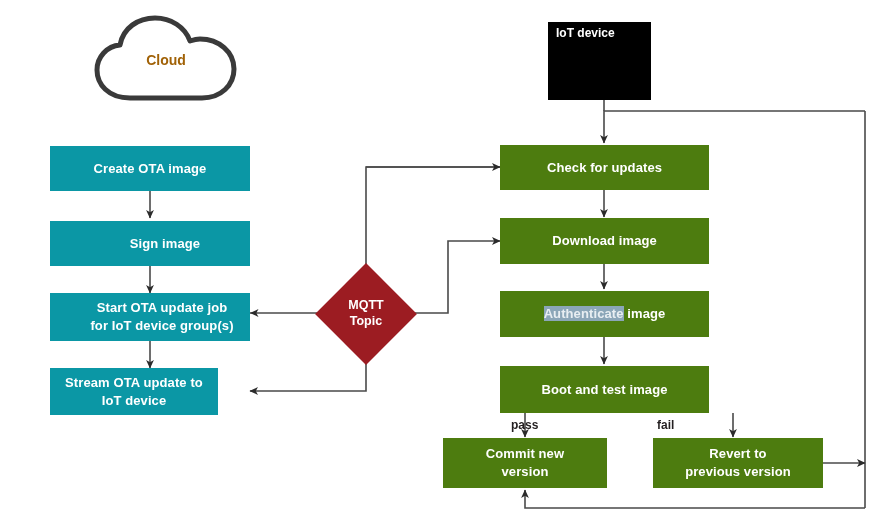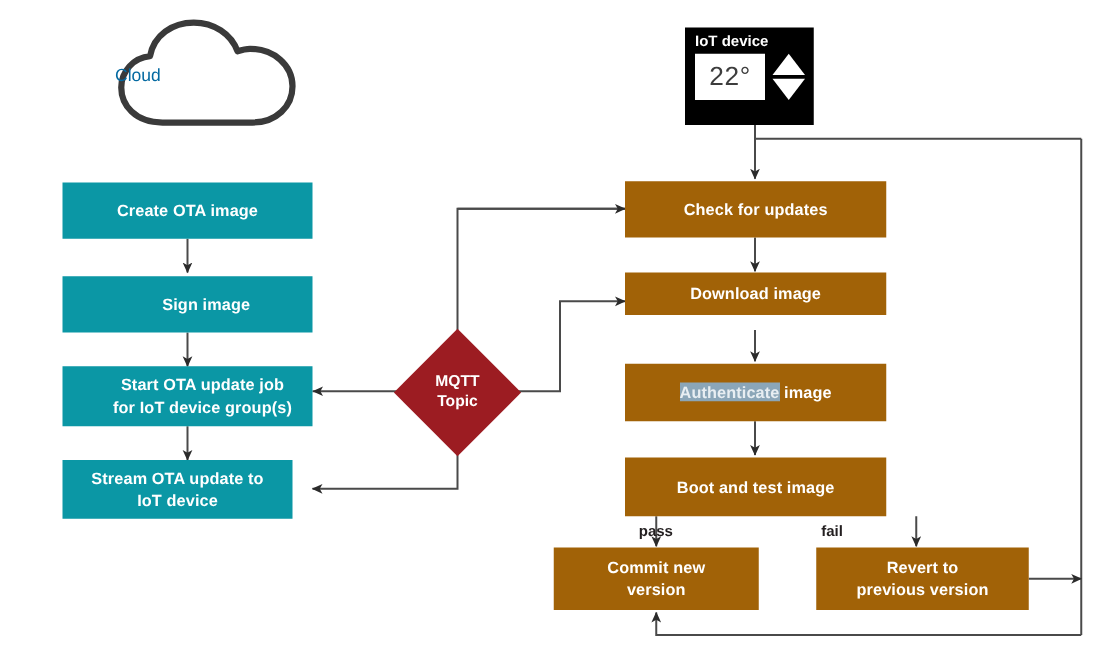--- a/index.html
+++ b/index.html
@@ -32,21 +32,21 @@
     align-items: center;
     justify-content: center;
     text-align: center;
     color: #ffffff;
     font-weight: bold;
     font-size: 13px;
     line-height: 1.35;
     letter-spacing: 0.1px;
   }
   .node-cloudside { background: #0b97a5; }
-  .node-deviceside { background: #a16207; }
+  .node-deviceside { background: #4d7c0f; }
 
   .diamond {
     position: absolute;
     display: flex;
     align-items: center;
     justify-content: center;
   }
   .diamond .dshape {
     position: absolute;
     left: 0; top: 0;
@@ -63,23 +63,23 @@
     line-height: 1.25;
     text-align: center;
   }
 
   .cloud-wrap {
     position: absolute;
   }
   .cloud-label {
     position: absolute;
     width: 100%;
-    text-align: left;
-    color: #0369a1;
-    font-weight: normal;
+    text-align: center;
+    color: #a16207;
+    font-weight: bold;
     font-size: 14px;
   }
 
   .device {
     position: absolute;
     background: #000000;
     box-sizing: border-box;
     padding: 5px 7px 7px 8px;
   }
   .device-title {
@@ -190,54 +190,47 @@
     <svg width="148" height="92" viewBox="0 0 148 92" xmlns="http://www.w3.org/2000/svg">
       <path d="M38,84 C16,84 5,70 5,56 C5,43 15,32 28,31 C31,14 46,4 63,4
                C79,4 93,13 98,27 C101,26 104,25 108,25 C127,25 142,38 142,55
                C142,71 129,84 110,84 Z" fill="#ffffff" stroke="#3a3a3a" stroke-width="5" stroke-linejoin="round"></path>
     </svg>
     <div class="cloud-label" style="top:38px;">Cloud</div>
   </div>
 
   <div class="device" style="left:548px; top:22px; width:103px; height:78px;">
     <div class="device-title">IoT device</div>
-    <div class="device-body">
-      <div class="device-screen">22°</div>
-      <div class="device-arrows">
-        <div class="tri-up"></div>
-        <div class="tri-down"></div>
-      </div>
-    </div>
   </div>
 
   <div class="node node-cloudside" style="left:50px; top:146px; width:200px; height:45px;">
     <span>Create OTA image</span>
   </div>
   <div class="node node-cloudside" style="left:50px; top:221px; width:200px; height:45px;padding-left:30px;">
     <span>Sign image</span>
   </div>
   <div class="node node-cloudside" style="left:50px; top:293px; width:200px; height:48px;padding-left:24px;">
     <span>Start OTA update job<br>for IoT device group(s)</span>
   </div>
-  <div class="node node-cloudside" style="left:50px; top:368px; width:184px; height:47px;">
+  <div class="node node-cloudside" style="left:50px; top:368px; width:168px; height:47px;">
     <span>Stream OTA update to<br>IoT device</span>
   </div>
 
   <div class="diamond" style="left:330px; top:278px; width:72px; height:72px;">
     <div class="dshape"></div>
     <div class="dlabel">
       <span>MQTT</span><br>
       <span>Topic</span>
     </div>
   </div>
 
   <div class="node node-deviceside" style="left:500px; top:145px; width:209px; height:45px;">
     <span>Check for updates</span>
   </div>
-  <div class="node node-deviceside" style="left:500px; top:218px; width:209px; height:34px;">
+  <div class="node node-deviceside" style="left:500px; top:218px; width:209px; height:46px;">
     <span>Download image</span>
   </div>
   <div class="node node-deviceside" style="left:500px; top:366px; width:209px; height:47px;">
     <span>Boot and test image</span>
   </div>
   <div class="node node-deviceside" style="left:500px; top:291px; width:209px; height:46px;">
     <span><span class="sel">Authenticate</span><span> image</span></span>
   </div>
 
   <div class="node node-deviceside" style="left:443px; top:438px; width:164px; height:50px;">

